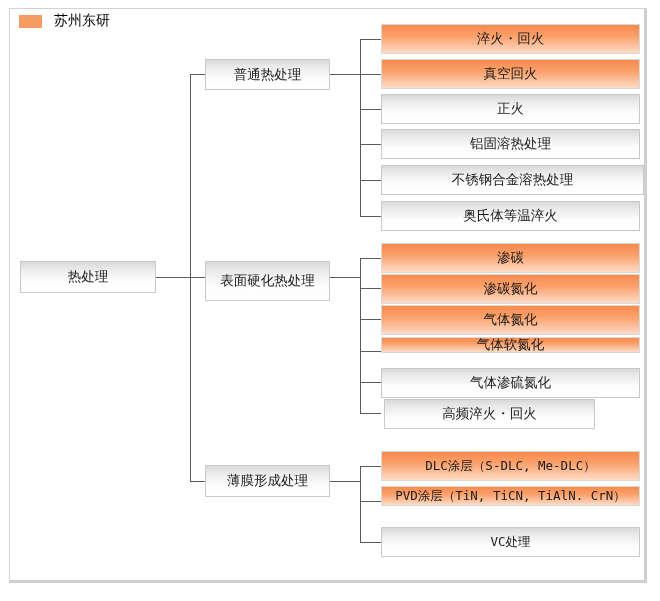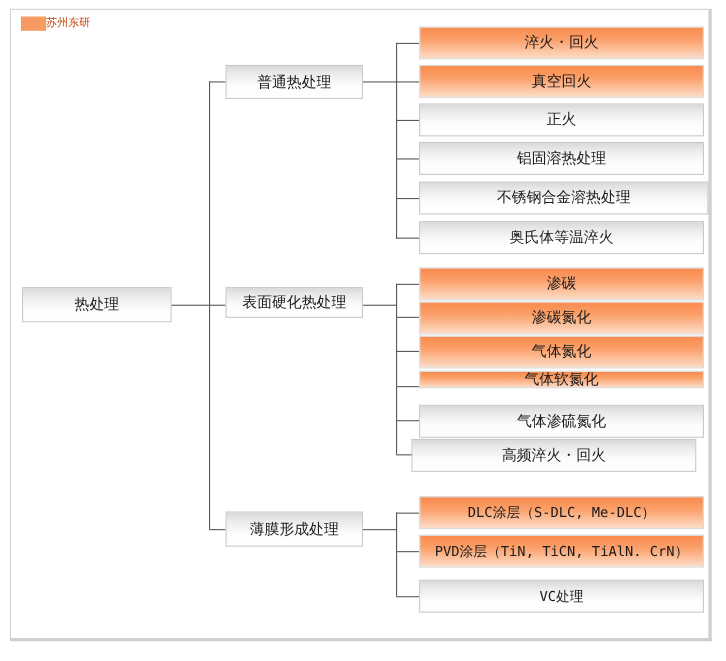--- a/index.html
+++ b/index.html
@@ -36,23 +36,23 @@
     align-items: center;
     height: 22px;
   }
   .legend-swatch {
     width: 23px;
     height: 13px;
     background: #f89b62;
     display: block;
   }
   .legend-label {
-    margin-left: 0;
-    font-size: 10px;
-    color: #c2410c;
+    margin-left: 12px;
+    font-size: 14px;
+    color: #000000;
     white-space: nowrap;
   }
 
   
   .node {
     position: absolute;
     box-sizing: border-box;
     border: 1px solid #c9c9c9;
     display: flex;
     align-items: center;
@@ -126,21 +126,21 @@
 <div class="node gray" style="left:381px; top:129px; width:259px; height:30px;">
   <span>铝固溶热处理</span>
 </div>
 <div class="node gray" style="left:381px; top:165px; width:263px; height:30px;">
   <span>不锈钢合金溶热处理</span>
 </div>
 <div class="node gray" style="left:381px; top:201px; width:259px; height:30px;">
   <span>奥氏体等温淬火</span>
 </div>
 
-<div class="node gray" style="left:205px; top:261px; width:125px; height:28px;">
+<div class="node gray" style="left:205px; top:261px; width:125px; height:40px;">
   <span>表面硬化热处理</span>
 </div>
 <div class="line h" style="left:330px; top:277px; width:31px;"></div>
 <div class="line v" style="left:360px; top:258px; height:155px;"></div>
 <div class="line h" style="left:360px; top:258px; width:21px;"></div>
 <div class="line h" style="left:360px; top:288px; width:21px;"></div>
 <div class="line h" style="left:360px; top:319px; width:21px;"></div>
 <div class="line h" style="left:360px; top:351px; width:21px;"></div>
 <div class="line h" style="left:360px; top:382px; width:21px;"></div>
 <div class="line h" style="left:360px; top:413px; width:21px;"></div>
@@ -153,34 +153,34 @@
 </div>
 <div class="node orange" style="left:381px; top:305px; width:259px; height:30px;">
   <span>气体氮化</span>
 </div>
 <div class="node orange" style="left:381px; top:337px; width:259px; height:16px;">
   <span>气体软氮化</span>
 </div>
 <div class="node gray" style="left:381px; top:368px; width:259px; height:30px;">
   <span>气体渗硫氮化</span>
 </div>
-<div class="node gray" style="left:374px; top:399px; width:259px; height:30px;">
+<div class="node gray" style="left:384px; top:399px; width:211px; height:30px;">
   <span>高频淬火・回火</span>
 </div>
 
 <div class="node gray" style="left:205px; top:465px; width:125px; height:32px;">
   <span>薄膜形成处理</span>
 </div>
 <div class="line h" style="left:330px; top:481px; width:31px;"></div>
 <div class="line v" style="left:360px; top:466px; height:76px;"></div>
 <div class="line h" style="left:360px; top:466px; width:21px;"></div>
 <div class="line h" style="left:360px; top:501px; width:21px;"></div>
 <div class="line h" style="left:360px; top:542px; width:21px;"></div>
 
 <div class="node orange mono" style="left:381px; top:451px; width:259px; height:30px;">
   <span>DLC涂层（S-DLC, Me-DLC）</span>
 </div>
-<div class="node orange mono" style="left:381px; top:486px; width:259px; height:30px;">
+<div class="node orange mono" style="left:381px; top:486px; width:259px; height:20px;">
   <span>PVD涂层（TiN, TiCN, TiAlN. CrN）</span>
 </div>
 <div class="node gray mono" style="left:381px; top:527px; width:259px; height:30px;">
   <span>VC处理</span>
 </div>
 
 </body></html>

